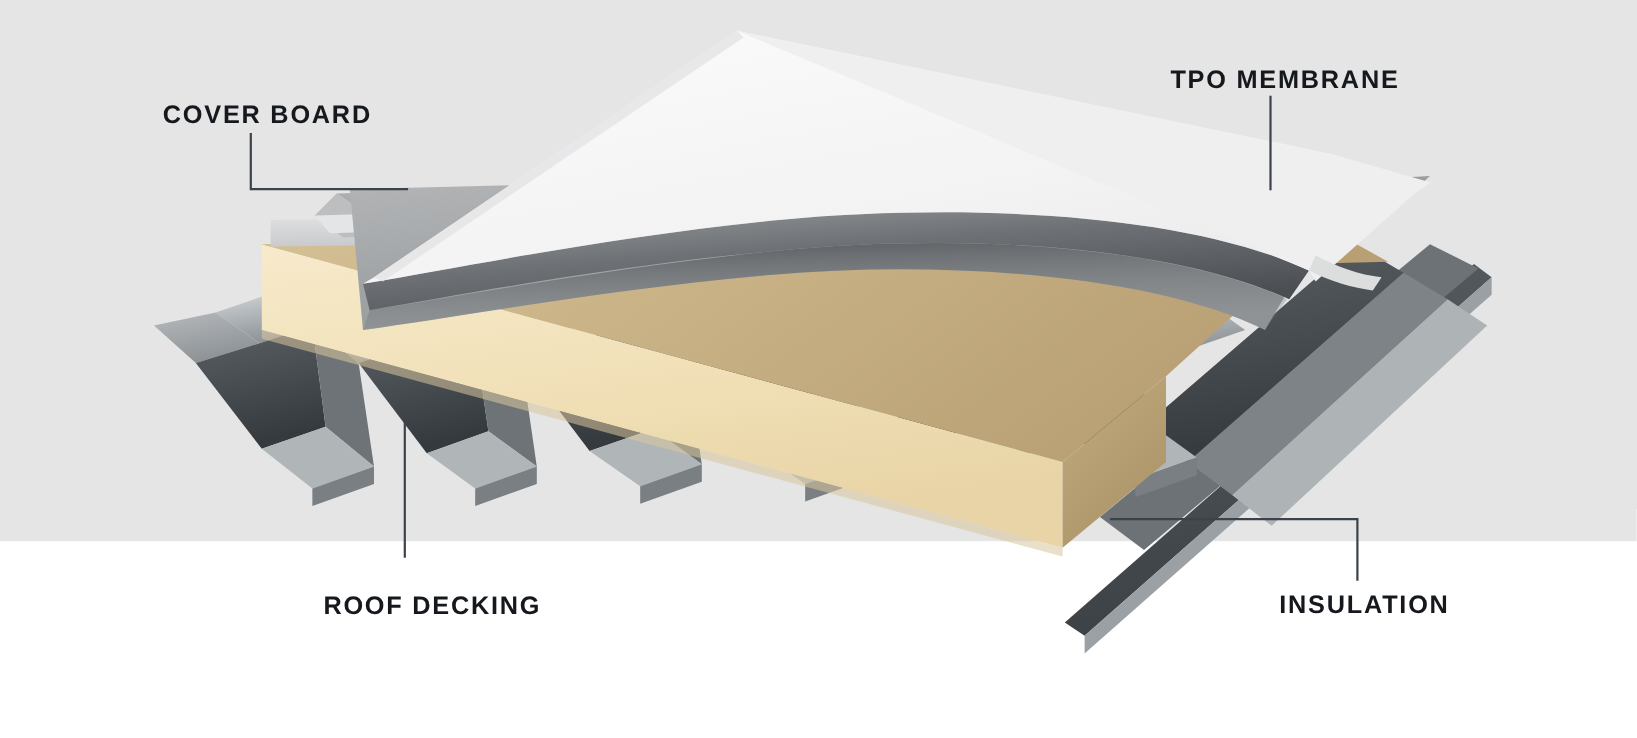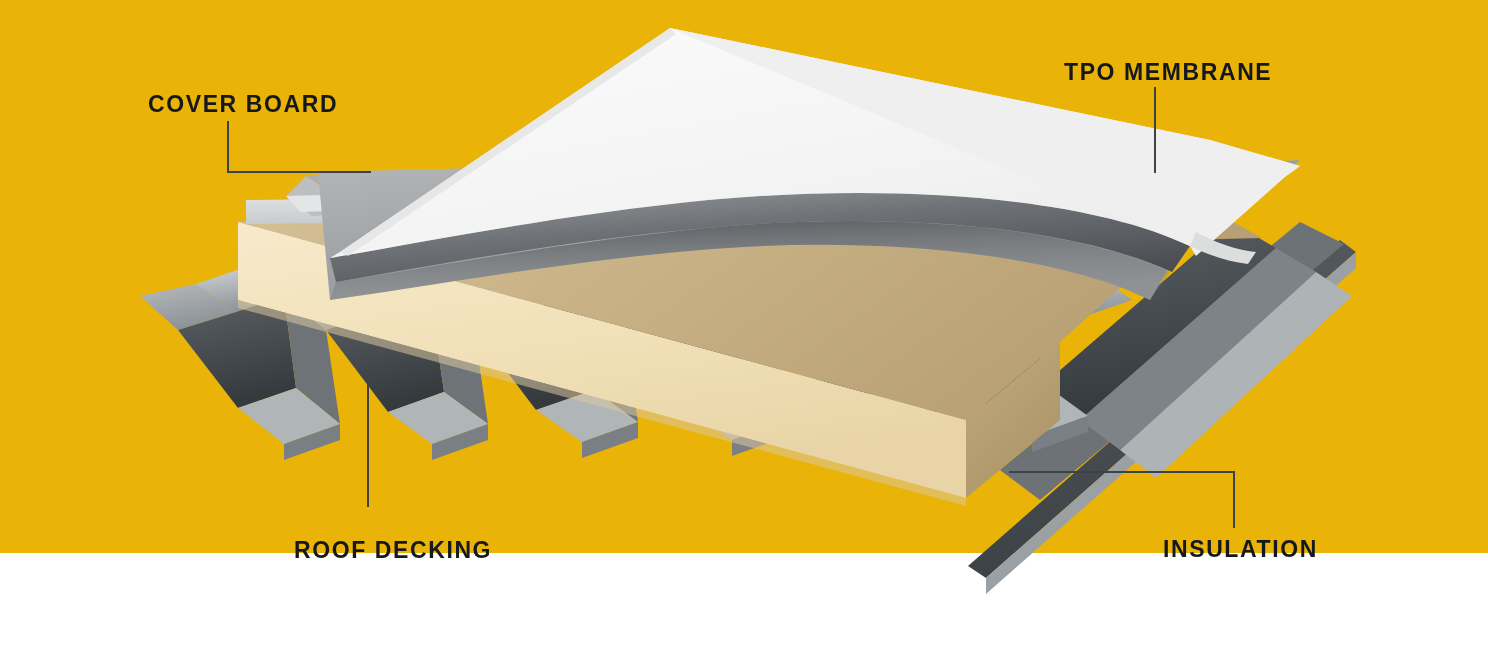--- a/index.html
+++ b/index.html
@@ -10,22 +10,22 @@
   }
   body {
     width: 1488px;
     height: 671px;
     overflow: hidden;
     font-family: "Liberation Sans", sans-serif;
   }
   #diagram-root {
     position: relative;
     width: 1488px;
-    height: 553px;
-    background: #eab308;
+    height: 492px;
+    background: #e5e5e5;
   }
   #assembly-svg {
     position: absolute;
     top: 0;
     left: 0;
     width: 1488px;
     height: 671px;
     display: block;
   }
   .callout-label {

